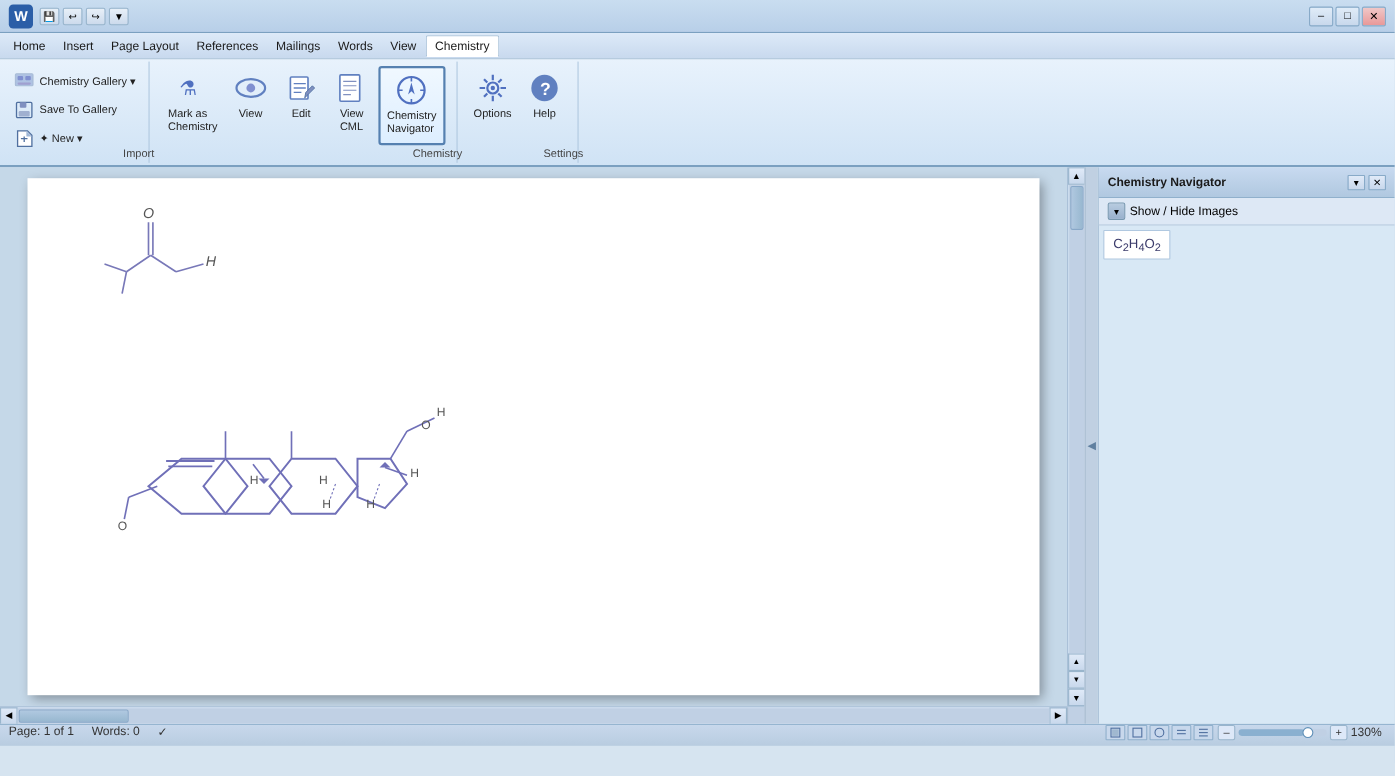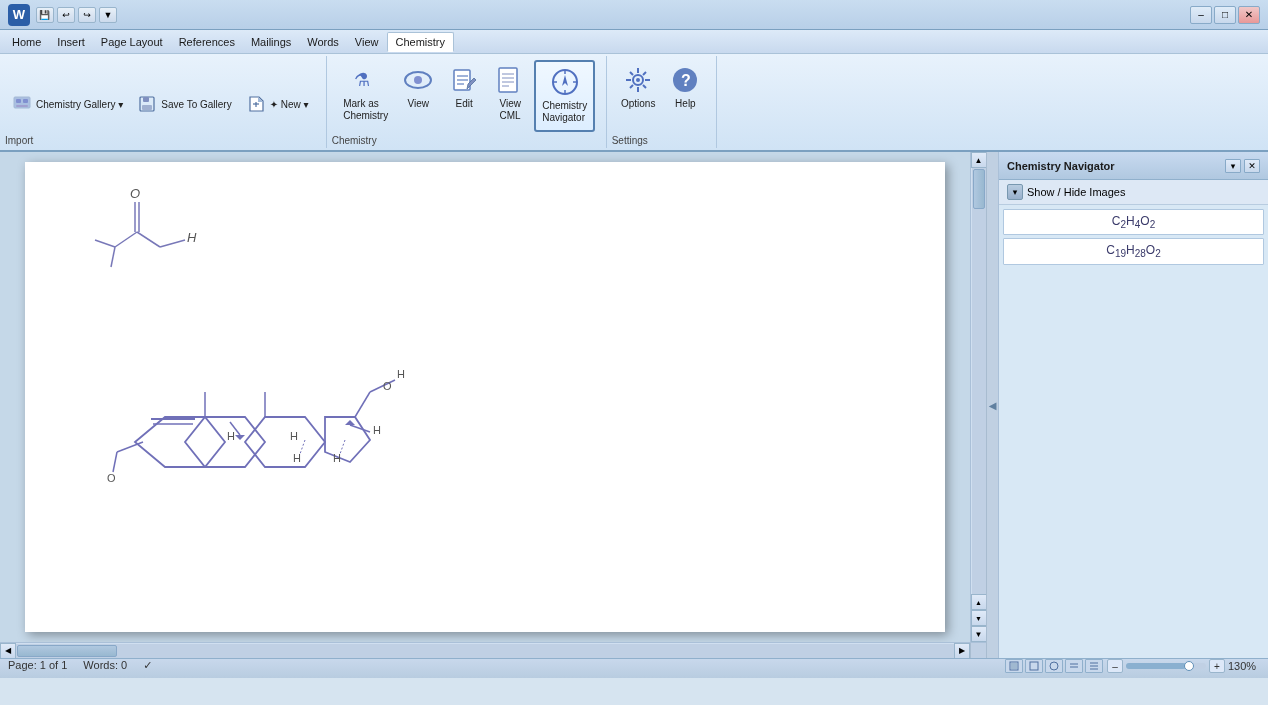--- a/index.html
+++ b/index.html
@@ -65,21 +65,21 @@
       align-items: center;
       border-right: 1px solid #b0c8e0;
       padding: 2px 6px;
       position: relative;
     }
     .ribbon-group-label {
       font-size: 10px;
       color: #444;
       position: absolute;
       bottom: 2px;
-      text-align: left;
+      text-align: right;
       width: 100%;
       margin-left: 10px;
     }
     .ribbon-buttons {
       display: flex;
       flex-direction: row;
       gap: 2px;
       margin-top: 2px;
       flex: 1;
       align-items: flex-start;
@@ -108,20 +108,21 @@
       height: 32px;
       display: flex;
       align-items: center;
       justify-content: center;
       font-size: 20px;
     }
     .ribbon-btn-label { font-size: 10px; line-height: 1.2; text-align: left; }
 
     .ribbon-small-group {
       display: flex;
+      flex-direction: column;
       gap: 2px;
       margin-top: 2px;
     }
     .ribbon-small-btn {
       display: flex;
       align-items: center;
       gap: 4px;
       padding: 2px 6px;
       border-radius: 2px;
       cursor: pointer;
@@ -189,21 +190,21 @@
       background: linear-gradient(to bottom, #b8cce0, #98b0cc);
       border: 1px solid #7898b0;
       border-radius: 2px;
       display: flex;
       align-items: center;
       justify-content: center;
       font-size: 9px;
       cursor: pointer;
     }
 
-    .formula-list { padding: 4px; display: flex; flex-direction: column; gap: 3px; text-align: center; }
+    .formula-list { padding: 4px; display: flex; gap: 3px; text-align: center; }
     .formula-item {
       background: white;
       border: 1px solid #b0c8e0;
       padding: 4px 8px;
       font-size: 12px;
       color: #3a3a6a;
       cursor: pointer;
       border-radius: 1px;
     }
 
@@ -572,23 +573,20 @@
 
     <div class="show-hide-row">
       <div class="dropdown-btn">▾</div>
       <span>Show / Hide Images</span>
     </div>
 
     <div class="formula-list">
       <div class="formula-item">
         C<sub>2</sub>H<sub>4</sub>O<sub>2</sub>
       </div>
-      <div class="formula-item">
-        C<sub>19</sub>H<sub>28</sub>O<sub>2</sub>
-      </div>
     </div>
   </div>
 </div>
 
 <div class="status-bar">
   <div class="status-left">
     <span>Page: 1 of 1</span>
     <span>Words: 0</span>
     <span>✓</span>
   </div>

